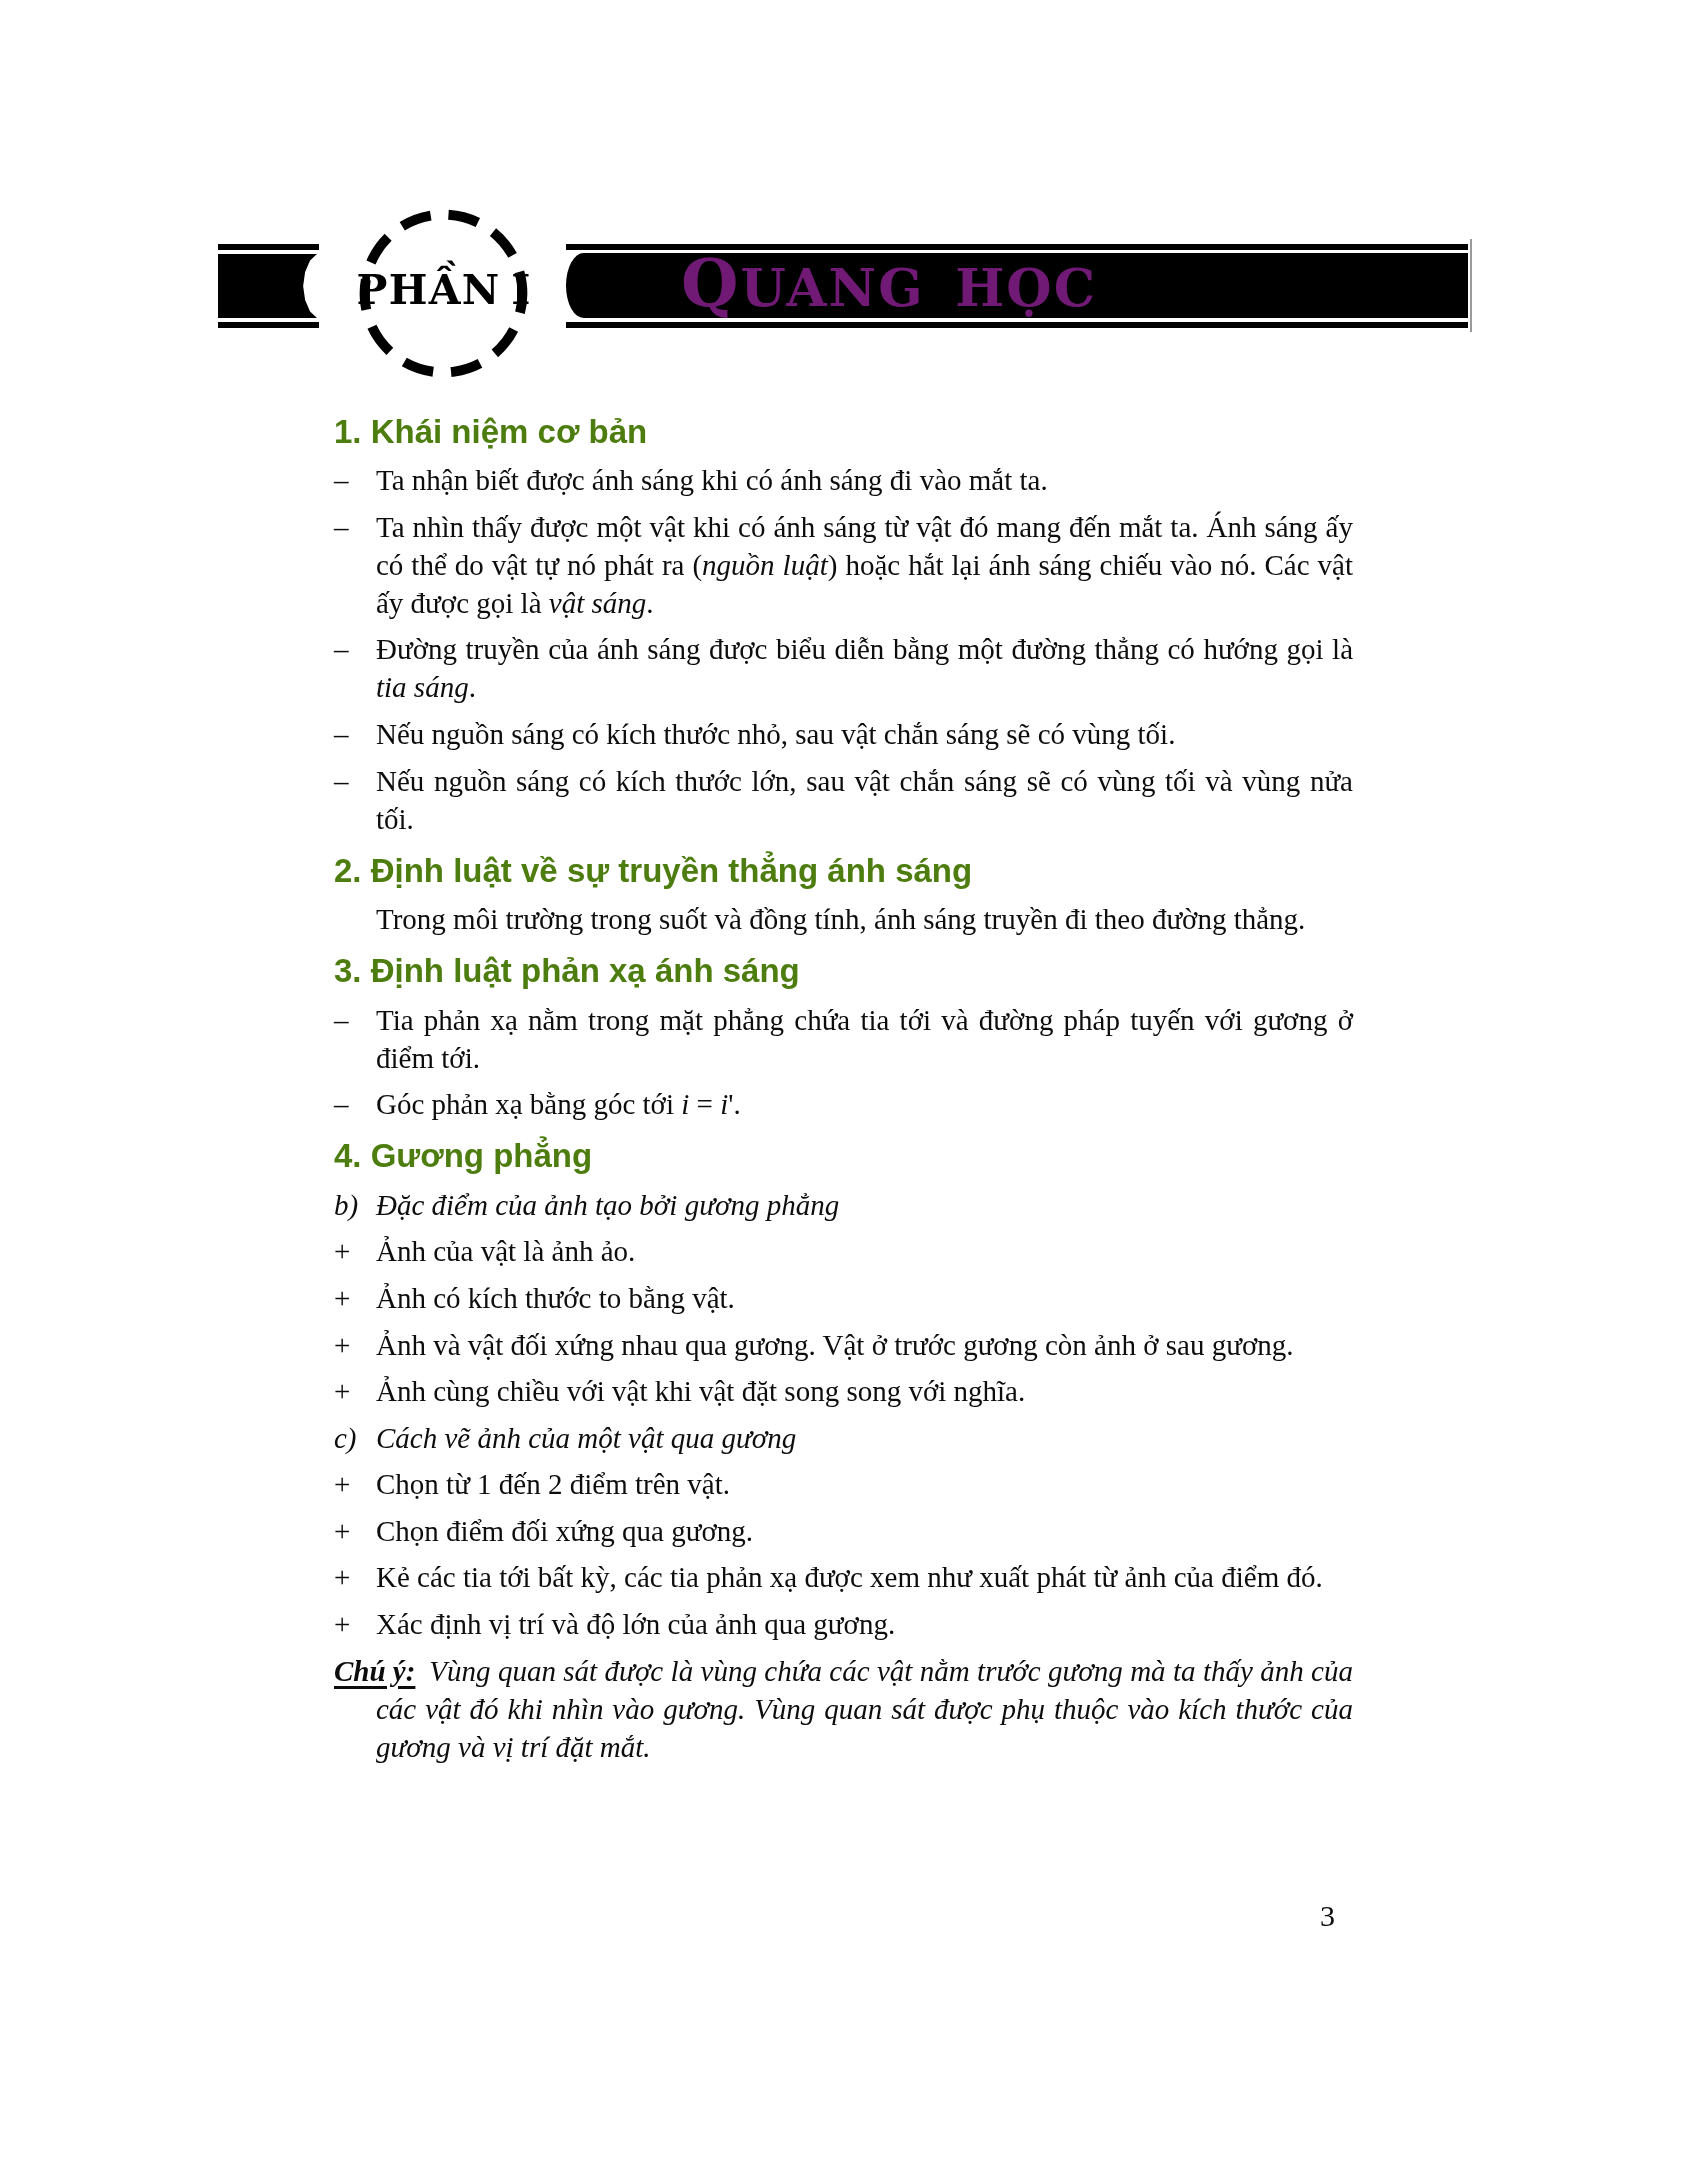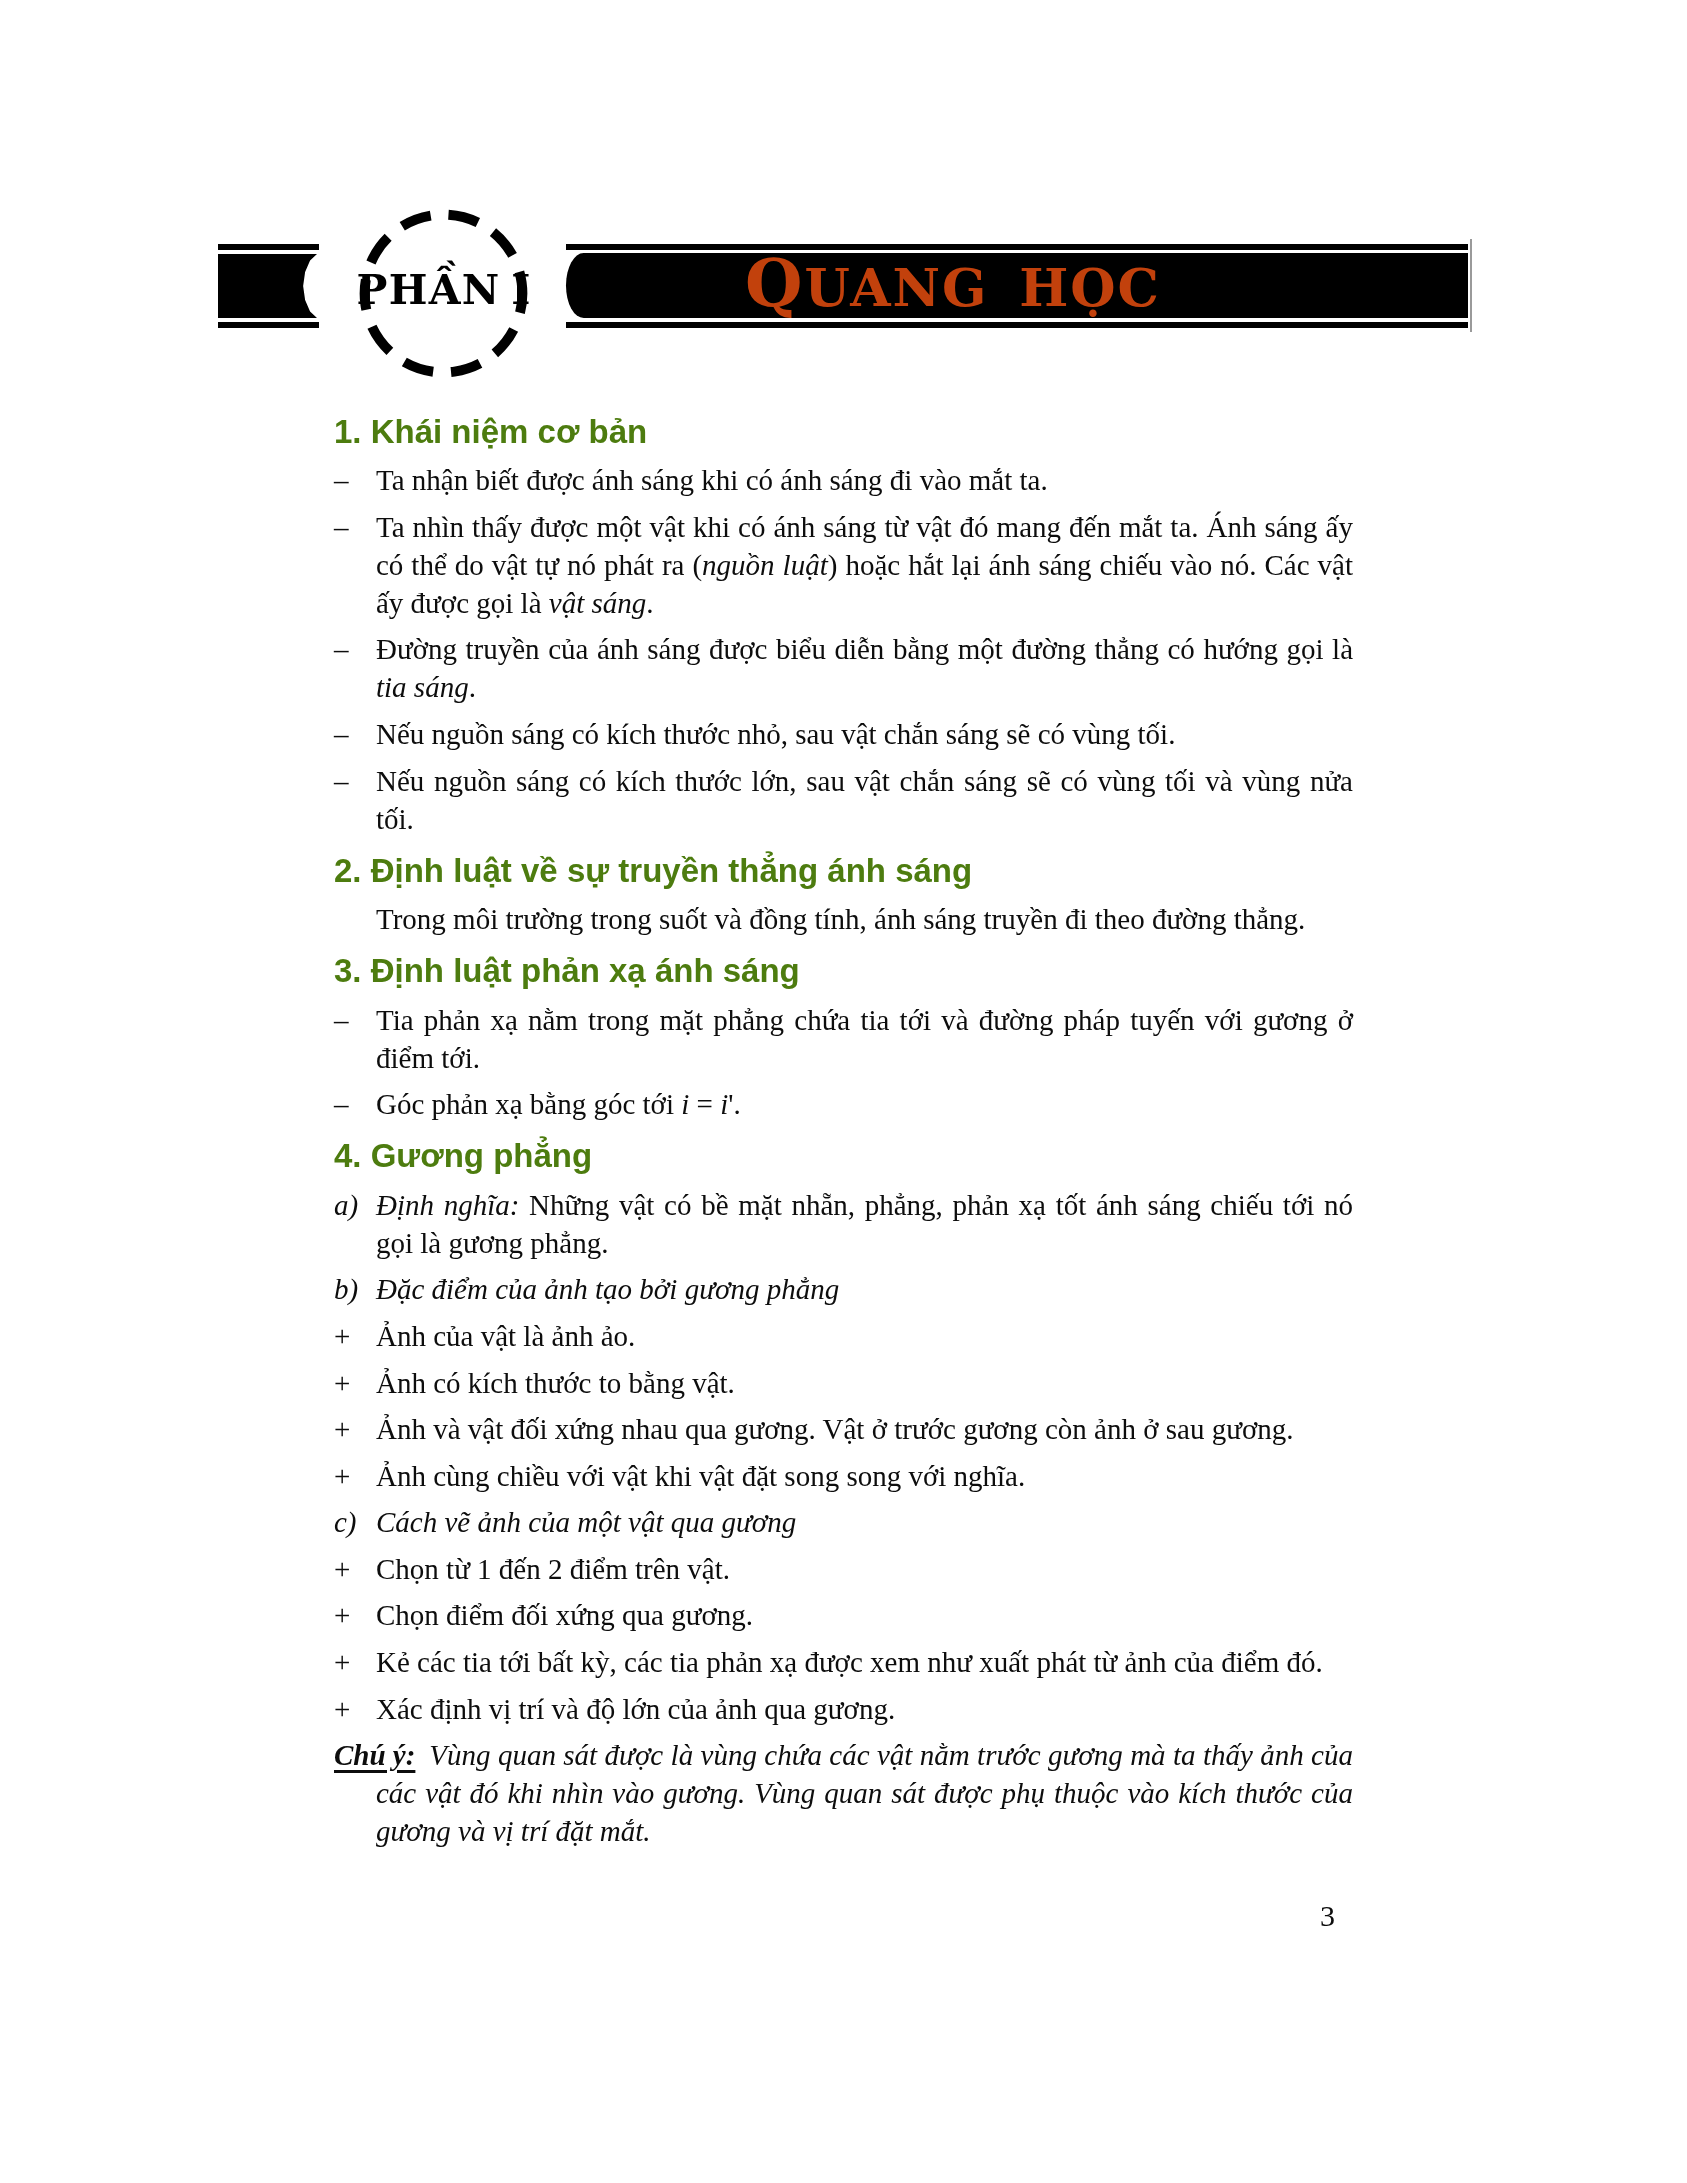--- a/index.html
+++ b/index.html
@@ -22,22 +22,22 @@
   }
   .rule-top-main{left:566px;top:244px;width:902px;height:6px;}
   .rule-bot-main{left:566px;top:322px;width:902px;height:6px;}
   .bar-main{
     position:absolute;left:566px;top:253px;width:902px;height:65px;background:#000;
     border-top-left-radius:18.5px 34px;border-bottom-left-radius:18.5px 34px;
   }
   .bar-endline{position:absolute;left:1470px;top:239px;width:2px;height:93px;background:#9a9a9a;}
 
   .bar-title{
-    position:absolute;left:711px;top:248px;width:450px;height:70px;
-    text-align:right;color:#c2410c;
+    position:absolute;left:681px;top:248px;width:450px;height:70px;
+    text-align:left;color:#701a75;
     font-family:"DejaVu Serif","Liberation Serif",serif;
     font-weight:bold;font-size:52px;line-height:70px;
     letter-spacing:2px;word-spacing:10.6px;white-space:nowrap;
   }
   .bar-title::first-letter{font-size:66px;}
 
   
   .badge{position:absolute;left:356px;top:206px;width:175px;height:175px;}
   .badge svg{position:absolute;left:0;top:0;}
   .badge-text{
@@ -107,21 +107,20 @@
       <div class="para"><span class="marker">–</span><span>Ta nhìn thấy được một vật khi có ánh sáng từ vật đó mang đến mắt ta. Ánh sáng ấy có thể do vật tự nó phát ra (</span><span class="it">nguồn luật</span><span>) hoặc hắt lại ánh sáng chiếu vào nó. Các vật ấy được gọi là </span><span class="it">vật sáng</span><span>.</span></div>
       <div class="para"><span class="marker">–</span><span>Đường truyền của ánh sáng được biểu diễn bằng một đường thẳng có hướng gọi là </span><span class="it">tia sáng</span><span>.</span></div>
       <div class="para"><span class="marker">–</span><span>Nếu nguồn sáng có kích thước nhỏ, sau vật chắn sáng sẽ có vùng tối.</span></div>
       <div class="para"><span class="marker">–</span><span>Nếu nguồn sáng có kích thước lớn, sau vật chắn sáng sẽ có vùng tối và vùng nửa tối.</span></div>
       <div class="h">2. Định luật về sự truyền thẳng ánh sáng</div>
       <div class="para plain"><span>Trong môi trường trong suốt và đồng tính, ánh sáng truyền đi theo đường thẳng.</span></div>
       <div class="h">3. Định luật phản xạ ánh sáng</div>
       <div class="para"><span class="marker">–</span><span>Tia phản xạ nằm trong mặt phẳng chứa tia tới và đường pháp tuyến với gương ở điểm tới.</span></div>
       <div class="para"><span class="marker">–</span><span>Góc phản xạ bằng góc tới  </span><span class="it">i</span><span> = </span><span class="it">i</span><span>'.</span></div>
       <div class="h">4. Gương phẳng</div>
-      <div class="para"><span class="marker it">a)</span><span class="it">Định nghĩa:</span><span> Những vật có bề mặt nhẵn, phẳng, phản xạ tốt ánh sáng chiếu tới nó gọi là gương phẳng.</span></div>
       <div class="para"><span class="marker it">b)</span><span class="it">Đặc điểm của ảnh tạo bởi gương phẳng</span></div>
       <div class="para"><span class="marker">+</span><span>Ảnh của vật là ảnh ảo.</span></div>
       <div class="para"><span class="marker">+</span><span>Ảnh có kích thước to bằng vật.</span></div>
       <div class="para"><span class="marker">+</span><span>Ảnh và vật đối xứng nhau qua gương. Vật ở trước gương còn ảnh ở sau gương.</span></div>
       <div class="para"><span class="marker">+</span><span>Ảnh cùng chiều với vật khi vật đặt song song với nghĩa.</span></div>
       <div class="para"><span class="marker it">c)</span><span class="it">Cách vẽ ảnh của một vật qua gương</span></div>
       <div class="para"><span class="marker">+</span><span>Chọn từ 1 đến 2 điểm trên vật.</span></div>
       <div class="para"><span class="marker">+</span><span>Chọn điểm đối xứng qua gương.</span></div>
       <div class="para"><span class="marker">+</span><span>Kẻ các tia tới bất kỳ, các tia phản xạ được xem như xuất phát từ ảnh của điểm đó.</span></div>
       <div class="para"><span class="marker">+</span><span>Xác định vị trí và độ lớn của ảnh qua gương.</span></div>

